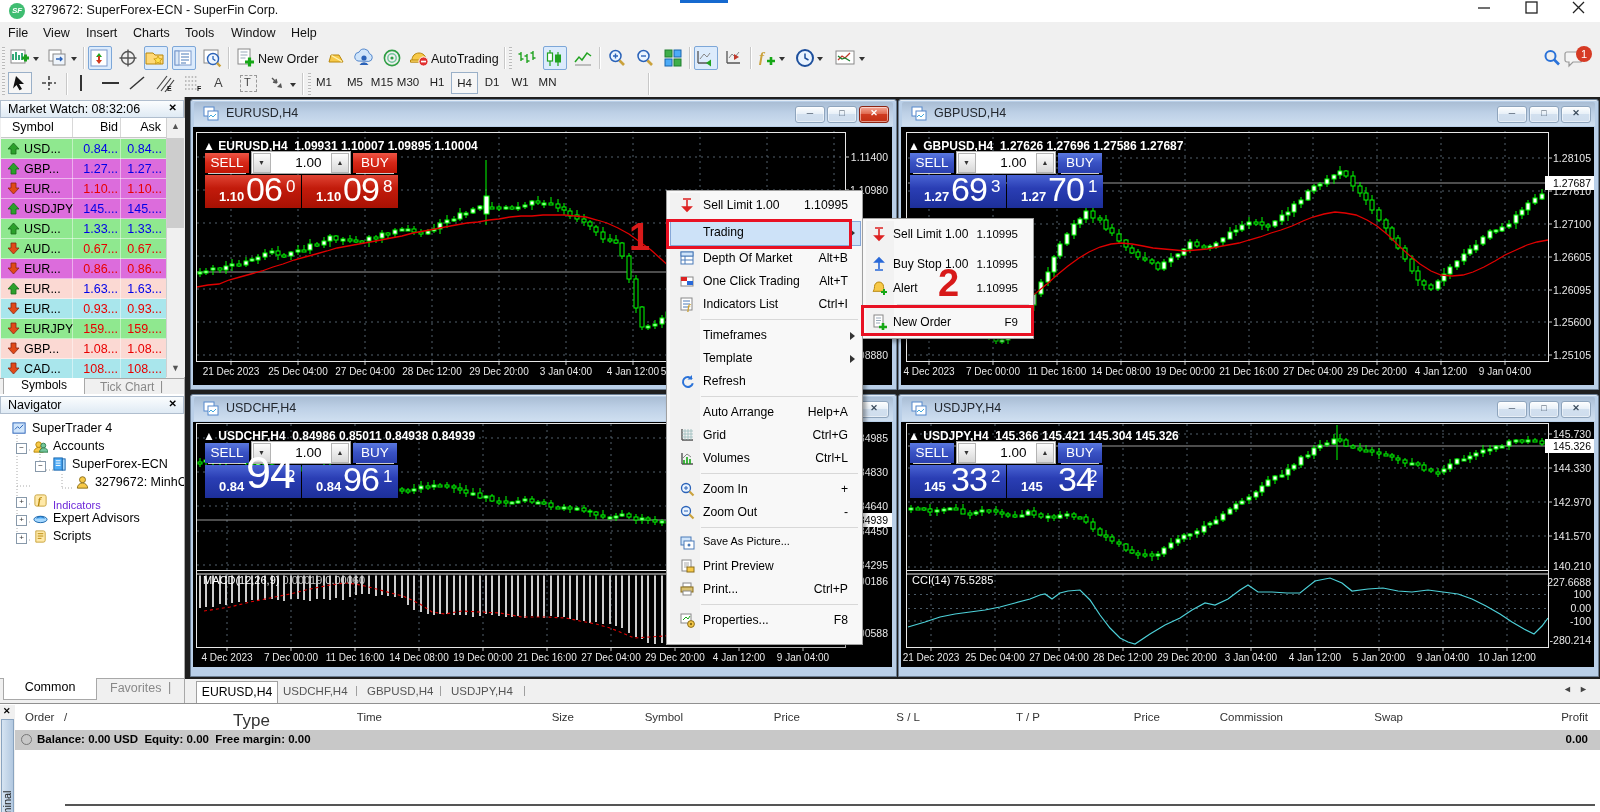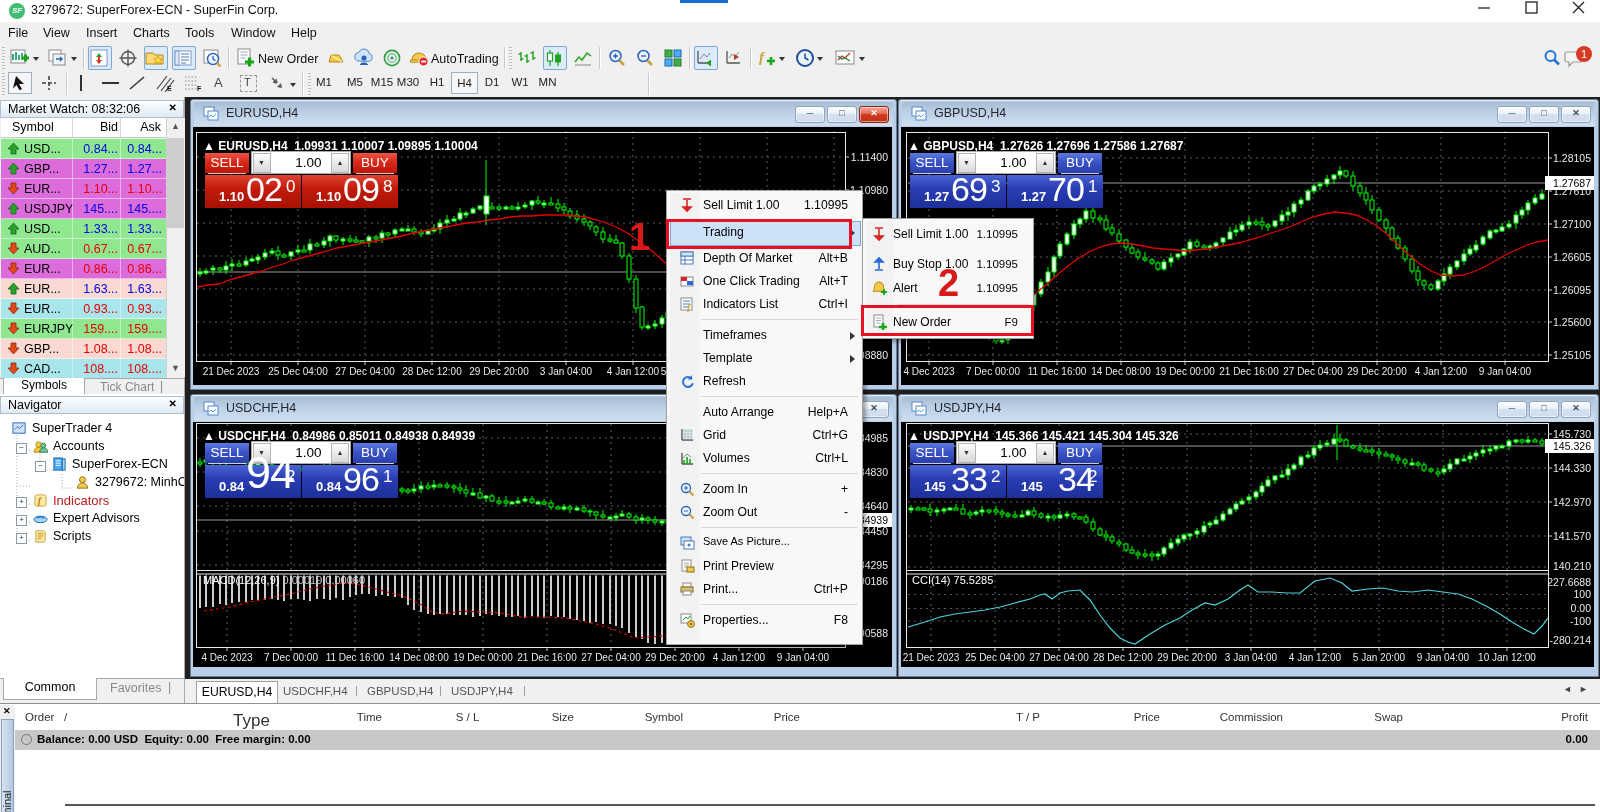--- a/index.html
+++ b/index.html
@@ -424,21 +424,21 @@
     <div style="position:absolute;left:0;top:0;width:44px;height:20px;background:linear-gradient(#ee5545,#d62818 48%,#c11505);color:#fff;font-size:13.5px;text-align:center;line-height:19px">SELL</div>
     <div style="position:absolute;left:3px;top:20px;width:38px;height:1px;background:rgba(255,255,255,.8)"></div>
     <div style="position:absolute;left:46px;top:-2px;width:100px;height:23px;background:#fff;border:1px solid #aaa;box-sizing:border-box"></div>
     <div style="position:absolute;left:47.5px;top:-0.5px;width:18px;height:20px;background:linear-gradient(#fdfdfd,#d8d8d8);border:1px solid #b4b4b4;box-sizing:border-box;color:#333;font-size:7px;text-align:center;line-height:18px">▼</div>
     <div style="position:absolute;left:66px;top:0;width:58px;height:19px;background:#fff;color:#000;font-size:13.5px;text-align:right;line-height:19px">1.00&nbsp;&nbsp;</div>
     <div style="position:absolute;left:126px;top:-0.5px;width:18px;height:20px;background:linear-gradient(#fdfdfd,#d8d8d8);border:1px solid #b4b4b4;box-sizing:border-box;color:#333;font-size:7px;text-align:center;line-height:18px">▲</div>
     <div style="position:absolute;left:148px;top:0;width:44px;height:20px;background:linear-gradient(#ee5545,#d62818 48%,#c11505);color:#fff;font-size:13.5px;text-align:center;line-height:19px">BUY</div>
     <div style="position:absolute;left:151px;top:20px;width:38px;height:1px;background:rgba(255,255,255,.8)"></div>
     <div style="position:absolute;left:0px;top:22px;width:96px;height:33px;background:linear-gradient(#e04434,#c21b0b 40%,#a81103);color:#fff">
       <span style="position:absolute;left:14px;bottom:4px;font-size:13px;font-weight:700">1.10</span>
-      <span style="position:absolute;left:41px;bottom:-1px;font-size:34px;font-weight:400;letter-spacing:-1px">02</span>
+      <span style="position:absolute;left:41px;bottom:-1px;font-size:34px;font-weight:400;letter-spacing:-1px">06</span>
       <span style="position:absolute;left:81px;top:2px;font-size:17px">0</span>
     </div>
     <div style="position:absolute;left:97px;top:22px;width:96px;height:33px;background:linear-gradient(#e04434,#c21b0b 40%,#a81103);color:#fff">
       <span style="position:absolute;left:14px;bottom:4px;font-size:13px;font-weight:700">1.10</span>
       <span style="position:absolute;left:41px;bottom:-1px;font-size:34px;font-weight:400;letter-spacing:-1px">09</span>
       <span style="position:absolute;left:81px;top:2px;font-size:17px">8</span>
     </div>
   </div>
 <svg style="position:absolute;left:901px;top:127px" width="693" height="258" viewBox="901 127 693 258">
     <rect x="901" y="127" width="693" height="258" fill="#000"></rect>
@@ -1174,21 +1174,21 @@
     <svg style="position:absolute;left:75px;top:81px" width="15" height="15" viewBox="0 0 16 16">
       <circle cx="8" cy="5" r="3.2" fill="#f7c948" stroke="#8a6d1a"></circle>
       <path d="M2.5 14 a5.5 5.5 0 0 1 11 0z" fill="#f7c948" stroke="#8a6d1a"></path>
     </svg>
     <span style="position:absolute;left:95px;top:81px;font-size:12.5px;color:#000;white-space:nowrap">3279672: MinhCc</span>
     <div style="position:absolute;left:16px;top:103px;width:9px;height:9px;background:#fff;border:1px solid #8899aa;font-size:8px;line-height:7px;text-align:center;color:#333">+</div>
     <svg style="position:absolute;left:33px;top:99px" width="15" height="15" viewBox="0 0 16 16">
       <rect x="2" y="2" width="12" height="12" rx="2" fill="#ffe9a8" stroke="#c8a23c"></rect>
       <text x="5" y="12" font-size="11" font-style="italic" font-weight="700" fill="#b8860b" font-family="serif">f</text>
     </svg>
-    <span style="position:absolute;left:53px;top:99px;font-size:13px;color:#b91c1c;white-space:nowrap">Indicators</span>
+    <span style="position:absolute;left:53px;top:105px;font-size:11px;color:#6d28d9;white-space:nowrap">Indicators</span>
     <div style="position:absolute;left:16px;top:121px;width:9px;height:9px;background:#fff;border:1px solid #8899aa;font-size:8px;line-height:7px;text-align:center;color:#333">+</div>
     <svg style="position:absolute;left:33px;top:117px" width="15" height="15" viewBox="0 0 16 16">
       <ellipse cx="8" cy="9" rx="7" ry="3.4" fill="#a5d8ff" stroke="#1864ab"></ellipse>
       <path d="M4 8 a4.5 4 0 0 1 8 0" fill="#4dabf7" stroke="#1864ab"></path>
     </svg>
     <span style="position:absolute;left:53px;top:117px;font-size:12.5px;color:#000;white-space:nowrap">Expert Advisors</span>
     <div style="position:absolute;left:16px;top:139px;width:9px;height:9px;background:#fff;border:1px solid #8899aa;font-size:8px;line-height:7px;text-align:center;color:#333">+</div>
     <svg style="position:absolute;left:33px;top:135px" width="15" height="15" viewBox="0 0 16 16">
       <path d="M3 2 h8 a2 2 0 0 1 2 2 v8 a2 2 0 0 1-2 2 h-8 z" fill="#ffe9a8" stroke="#c8a23c"></path>
       <path d="M5 5 h6 M5 7.5 h6 M5 10 h4" stroke="#b8860b"></path>
@@ -1219,21 +1219,21 @@
       <div style="position:absolute;left:-1px;top:112px;width:90px;transform:rotate(-90deg);transform-origin:0 0;font-size:11px;color:#222;white-space:nowrap">Terminal</div>
     </div>
     <div style="position:absolute;left:15px;top:1px;width:1585px;height:25px;background:#fff;border-bottom:1px solid #e0e0e0">
       <span style="position:absolute;left:10px;top:6px;font-size:11.5px;color:#333">Order</span>
       <span style="position:absolute;left:49px;top:6px;font-size:11.5px;color:#333">/</span>
       <span style="position:absolute;left:0;top:6px;width:367px;text-align:right;font-size:11.5px;color:#333">Time</span>
       <span style="position:absolute;left:0;top:6px;width:473px;text-align:center;font-size:17px;color:#333">Type</span>
       <span style="position:absolute;left:0;top:6px;width:559px;text-align:right;font-size:11.5px;color:#333">Size</span>
       <span style="position:absolute;left:0;top:6px;width:668px;text-align:right;font-size:11.5px;color:#333">Symbol</span>
       <span style="position:absolute;left:0;top:6px;width:785px;text-align:right;font-size:11.5px;color:#333">Price</span>
-      <span style="position:absolute;left:0;top:6px;width:905px;text-align:center;font-size:11.5px;color:#333">S / L</span>
+      <span style="position:absolute;left:0;top:6px;width:905px;text-align:right;font-size:11.5px;color:#333">S / L</span>
       <span style="position:absolute;left:0;top:6px;width:1025px;text-align:right;font-size:11.5px;color:#333">T / P</span>
       <span style="position:absolute;left:0;top:6px;width:1145px;text-align:right;font-size:11.5px;color:#333">Price</span>
       <span style="position:absolute;left:0;top:6px;width:1268px;text-align:right;font-size:11.5px;color:#333">Commission</span>
       <span style="position:absolute;left:0;top:6px;width:1388px;text-align:right;font-size:11.5px;color:#333">Swap</span>
       <span style="position:absolute;left:0;top:6px;width:1573px;text-align:right;font-size:11.5px;color:#333">Profit</span>
     </div>
     <div style="position:absolute;left:15px;top:26px;width:1585px;height:20px;background:#c8c8c8">
       <div style="position:absolute;left:6px;top:4px;width:11px;height:11px;border-radius:50%;border:1.5px solid #777;box-sizing:border-box"></div>
       <span style="position:absolute;left:22px;top:3px;font-size:11.5px;font-weight:700;color:#000">Balance: 0.00 USD&nbsp;&nbsp;Equity: 0.00&nbsp;&nbsp;Free margin: 0.00</span>
       <span style="position:absolute;right:12px;top:3px;font-size:11.5px;font-weight:700;color:#000">0.00</span>

